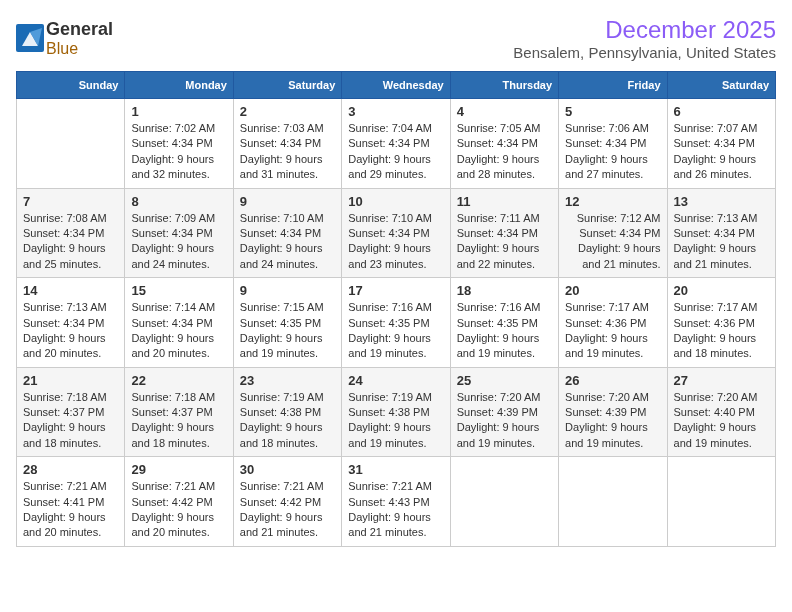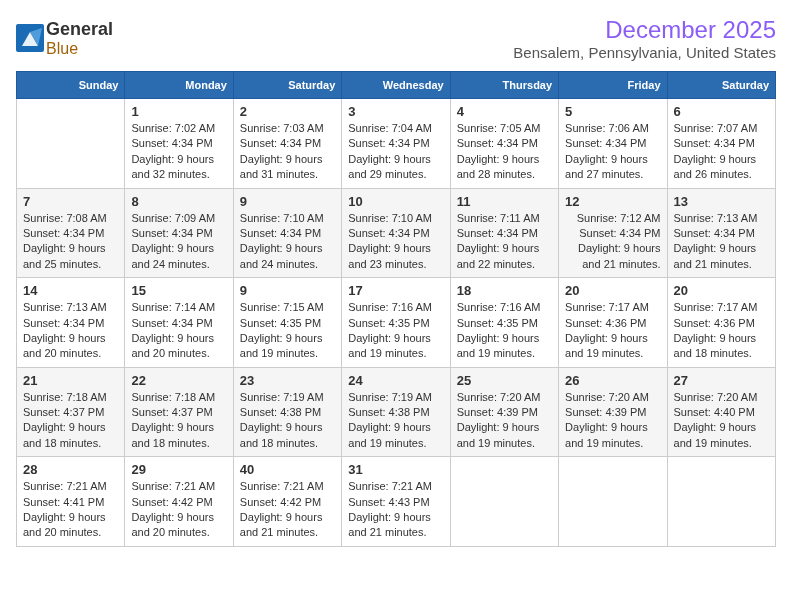--- a/index.html
+++ b/index.html
@@ -334,21 +334,21 @@
 and 20 minutes.</div>
         </td>
         <td>
           <div class="day-num">29</div>
           <div class="day-info" style="white-space: pre-line;">Sunrise: 7:21 AM
 Sunset: 4:42 PM
 Daylight: 9 hours
 and 20 minutes.</div>
         </td>
         <td>
-          <div class="day-num">40</div>
+          <div class="day-num">30</div>
           <div class="day-info" style="white-space: pre-line;">Sunrise: 7:21 AM
 Sunset: 4:42 PM
 Daylight: 9 hours
 and 21 minutes.</div>
         </td>
         <td>
           <div class="day-num">31</div>
           <div class="day-info" style="white-space: pre-line;">Sunrise: 7:21 AM
 Sunset: 4:43 PM
 Daylight: 9 hours

